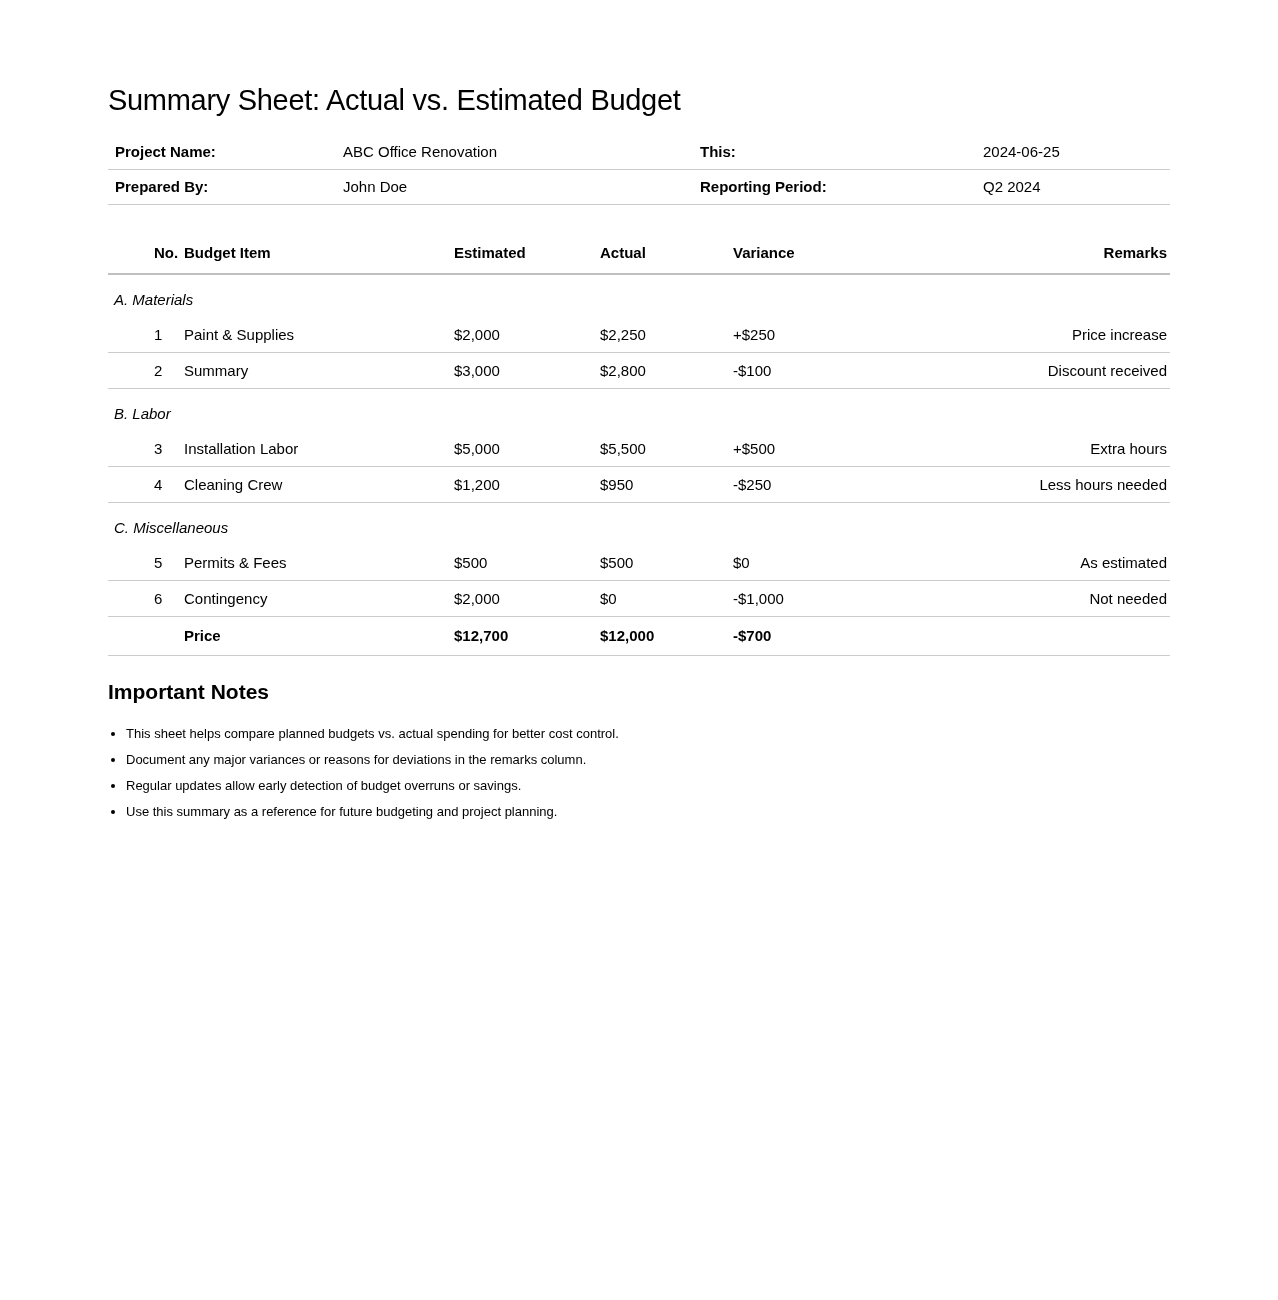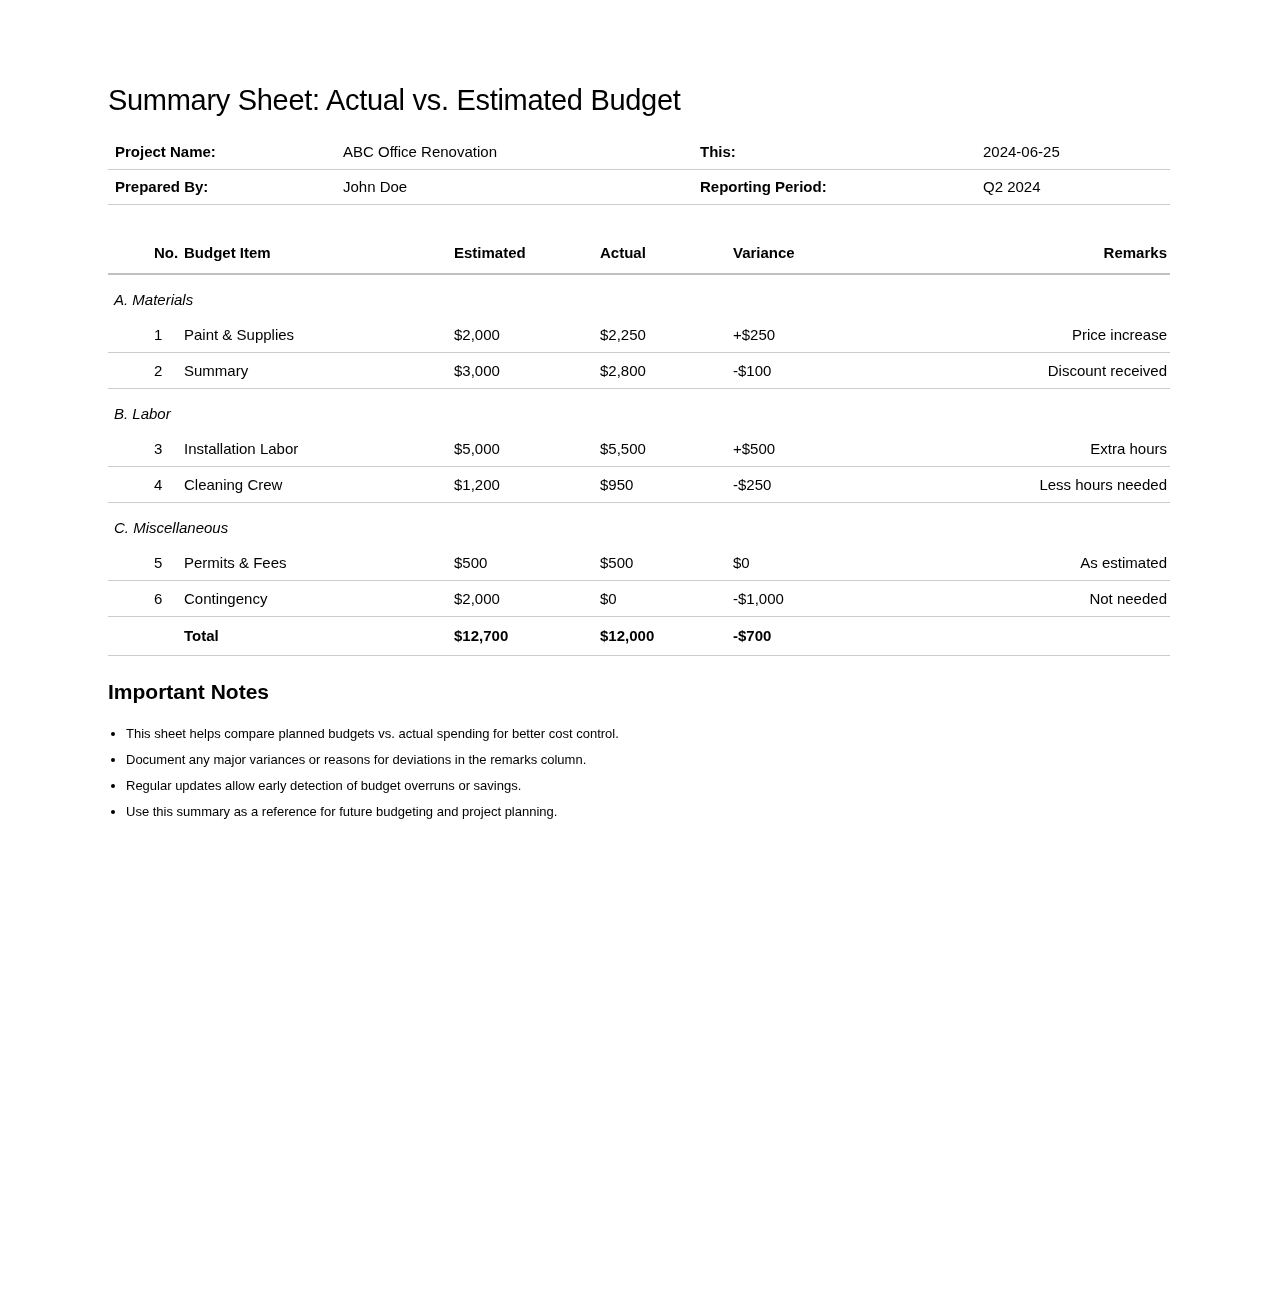--- a/index.html
+++ b/index.html
@@ -169,21 +169,21 @@
       <div class="c-no">6</div>
       <div class="c-item">Contingency</div>
       <div class="c-num">$2,000</div>
       <div class="c-num">$0</div>
       <div class="c-num">-$1,000</div>
       <div class="c-remarks">Not needed</div>
     </div>
 
     <div class="t-row total">
       <div class="c-no"></div>
-      <div class="c-item">Total</div>
+      <div class="c-item">Price</div>
       <div class="c-num">$12,700</div>
       <div class="c-num">$12,000</div>
       <div class="c-num">-$700</div>
       <div class="c-remarks"></div>
     </div>
 
   </div>
 
   <h2 class="notes-heading">Important Notes</h2>
 

